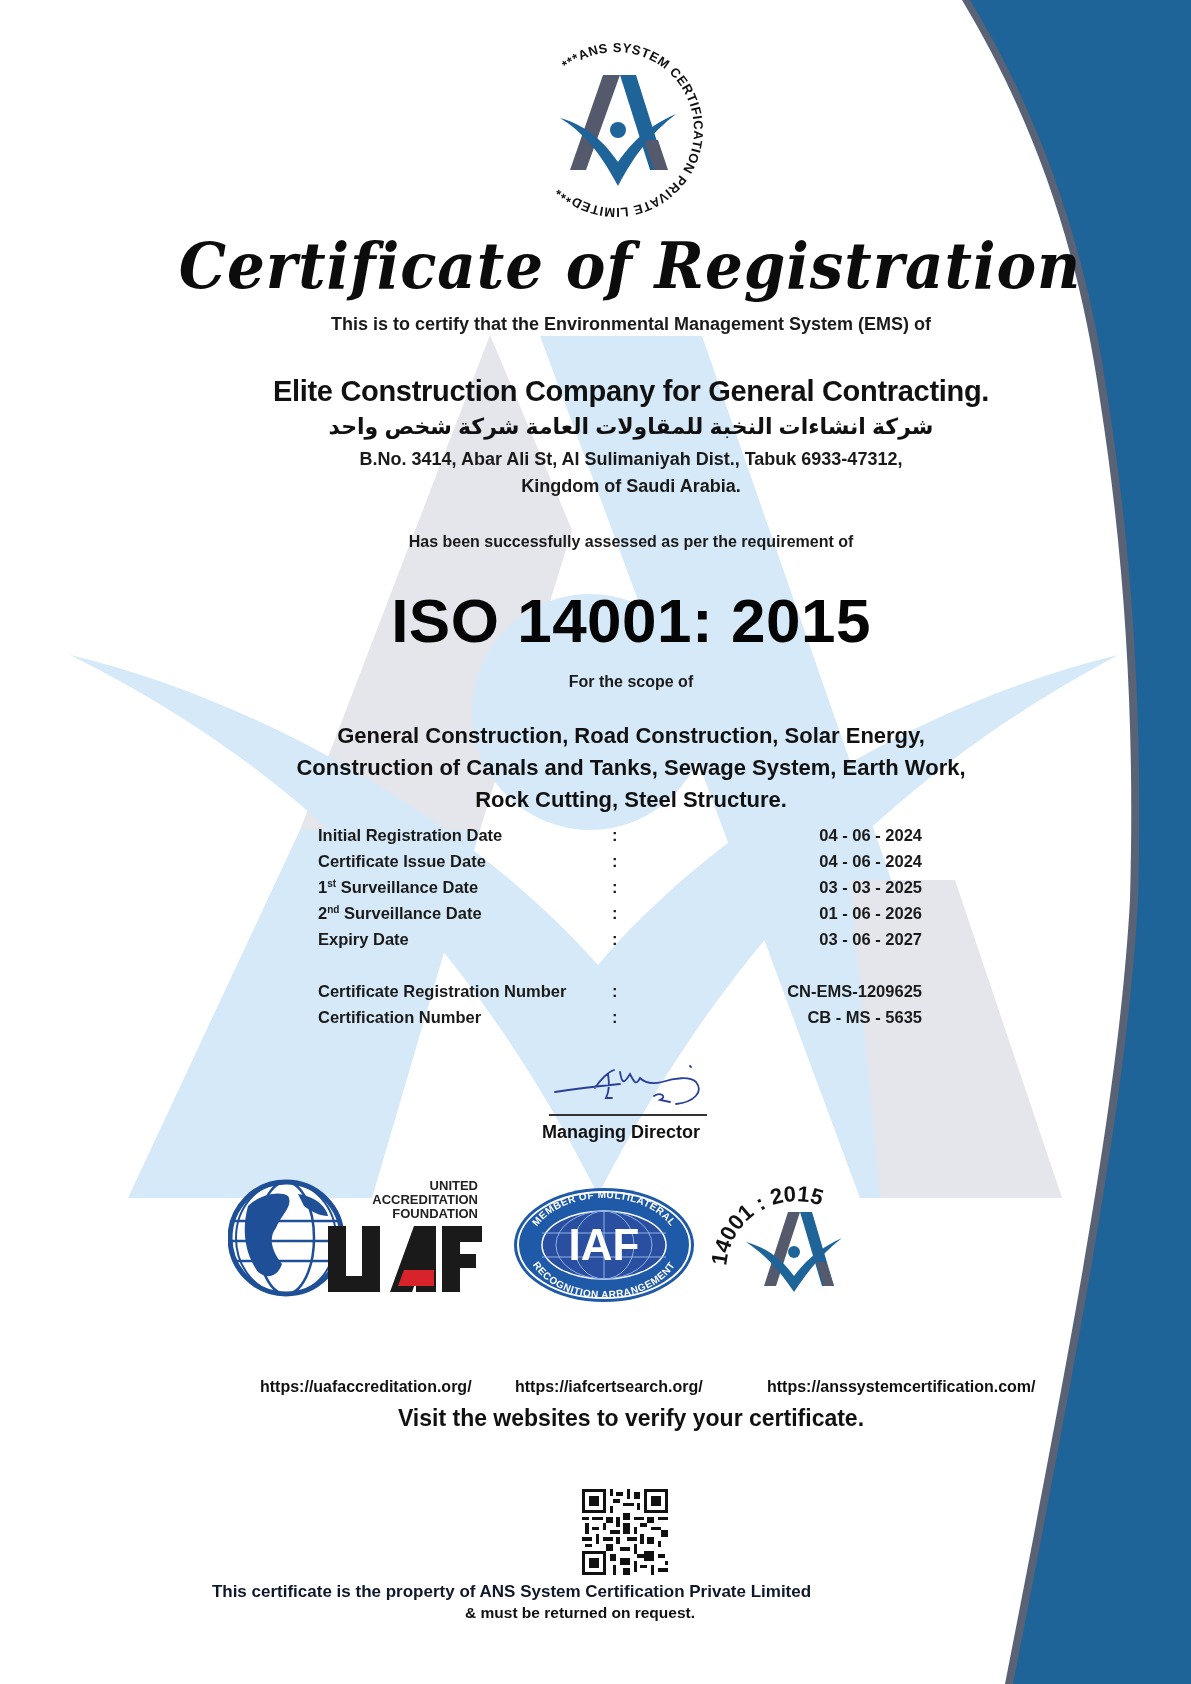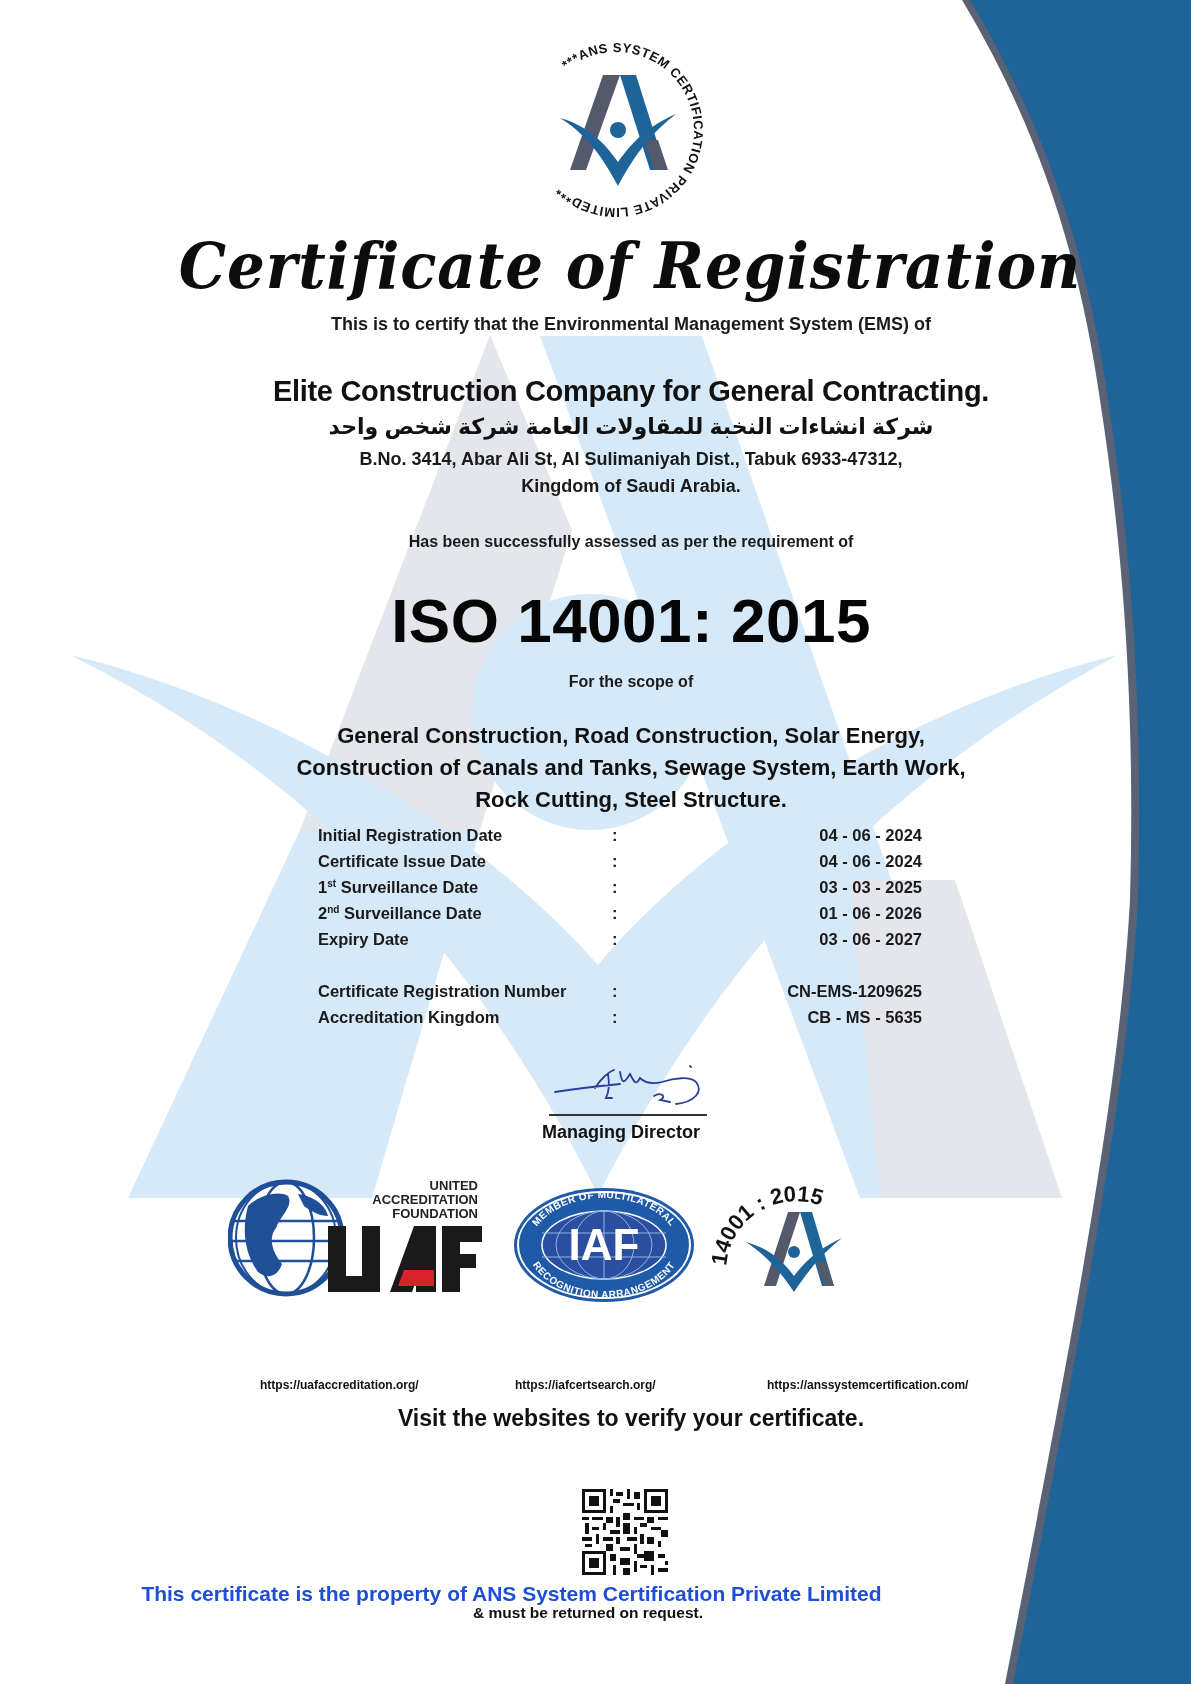--- a/index.html
+++ b/index.html
@@ -41,29 +41,29 @@
 
   .signature { left: 550px; top: 1062px; width: 160px; height: 48px; }
   .sig-line { left: 549px; top: 1114px; width: 158px; height: 2px; background: #333; }
   .sig-title { left: 0; width: 1242px; top: 1122px; font-size: 18px; font-weight: bold; text-align: center; color: #111; }
 
   .uaf-logo { left: 228px; top: 1176px; width: 254px; height: 122px; }
   .iaf-logo { left: 512px; top: 1186px; width: 184px; height: 118px; }
   .iso-badge { left: 712px; top: 1178px; width: 160px; height: 118px; }
 
   .uaf-addr { left: 170px; top: 1333px; width: 308px; font-size: 10.5px; line-height: 15px; text-align: right; color: #222; }
-  .url { top: 1378px; font-size: 12px; font-weight: bold; color: #111; }
+  .url { top: 1378px; font-size: 16px; font-weight: bold; color: #111; }
   .url-uaf { left: 260px; }
   .url-iaf { left: 515px; }
   .url-ans { left: 767px; text-align: right; }
   .verify { left: 0; width: 1262px; top: 1405px; font-size: 23px; font-weight: bold; text-align: center; color: #111; }
 
   .qr { left: 582px; top: 1489px; width: 86px; height: 86px; }
-  .property-1 { left: 0; width: 1023px; top: 1582px; font-size: 21px; font-weight: bold; text-align: center; color: #1d4ed8; }
-  .property-2 { left: 12px; width: 1152px; top: 1604px; font-size: 15.5px; font-weight: bold; text-align: center; color: #111; }
+  .property-1 { left: 0; width: 1023px; top: 1582px; font-size: 17px; font-weight: bold; text-align: center; color: #0f172a; }
+  .property-2 { left: 4px; width: 1152px; top: 1604px; font-size: 15.5px; font-weight: bold; text-align: center; color: #111; }
 </style>
 </head>
 <body>
 
 <svg class="bg-layer" viewBox="0 0 1191 1684" xmlns="http://www.w3.org/2000/svg">
   <g>
 
     <polygon points="300,830 480,830 372,1198 128,1198" fill="#d5e9f8"></polygon>
 
     <polygon points="490,335 572,530 480,830 300,830" fill="#e4e6ec"></polygon>
@@ -143,21 +143,21 @@
       <span class="colon">:</span>
       <span class="val">03 - 06 - 2027</span>
     </div>
     <div class="gap"></div>
     <div class="detail-row">
       <span class="lbl">Certificate Registration Number</span>
       <span class="colon">:</span>
       <span class="val">CN-EMS-1209625</span>
     </div>
     <div class="detail-row">
-      <span class="lbl">Accreditation Kingdom</span>
+      <span class="lbl">Certification Number</span>
       <span class="colon">:</span>
       <span class="val">CB - MS - 5635</span>
     </div>
   </div>
 
   <svg class="abs signature" viewBox="0 0 160 48">
     <path d="M5,30 C30,26 50,24 70,22 M45,26 C50,18 58,10 64,8 M58,12 C60,24 58,32 56,36 L62,36 M70,10 C72,22 74,22 80,12 C84,20 86,24 90,16 C96,22 104,22 112,20 C124,16 140,14 146,20 C154,30 144,40 126,42 M104,34 C110,30 118,34 110,38 L120,40 M140,4 L141,5" stroke="#2a3f9a" stroke-width="1.8" fill="none" stroke-linecap="round"></path>
   </svg>
   <div class="abs sig-line"></div>
   <div class="abs sig-title">Managing Director</div>

